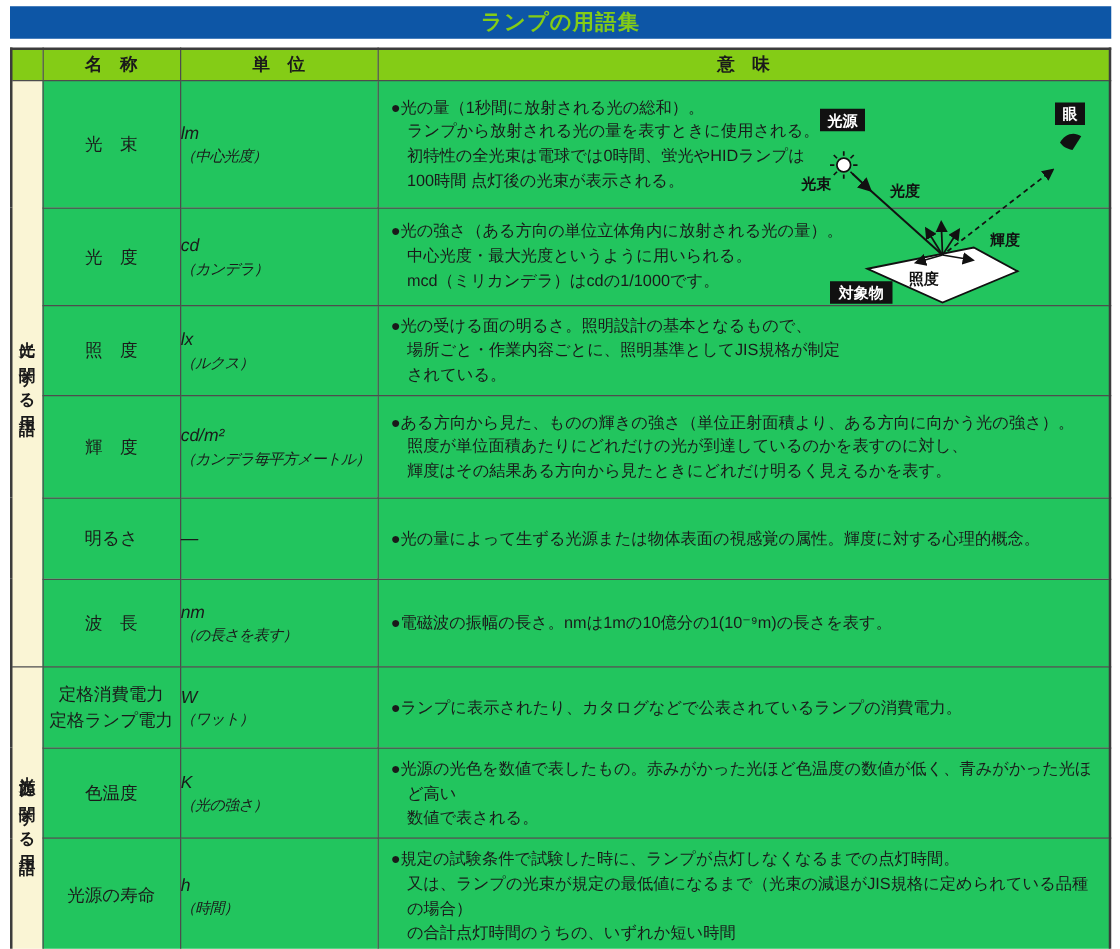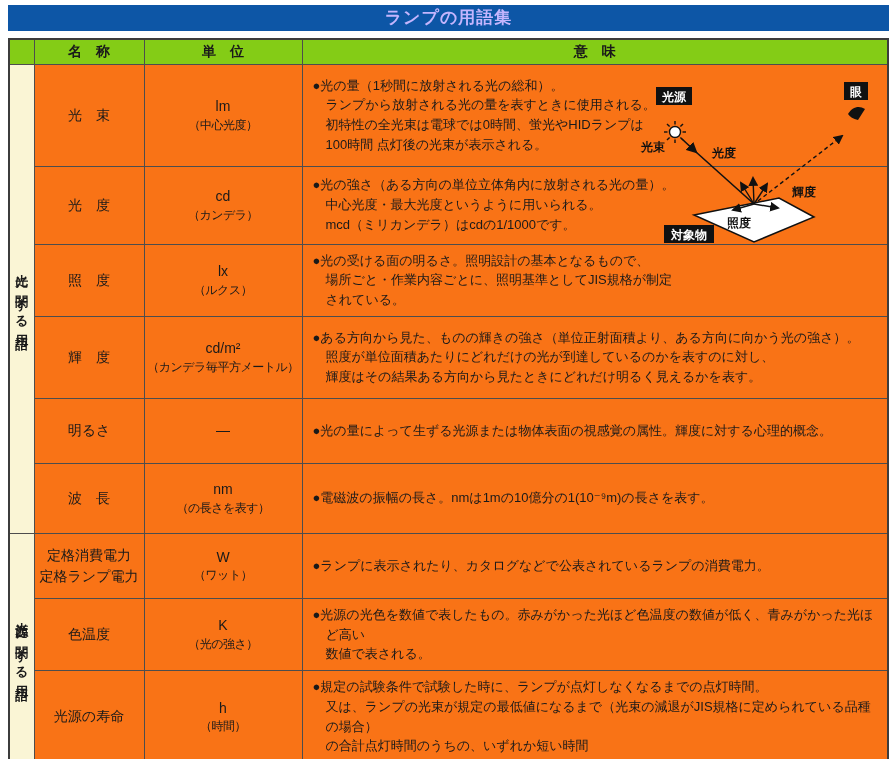--- a/index.html
+++ b/index.html
@@ -4,47 +4,47 @@
 <style>
   * { margin:0; padding:0; box-sizing:border-box; }
   html,body { background:#fff; }
   body {
     width:896px; height:759px; position:relative; overflow:hidden;
     font-family:"Liberation Sans","DejaVu Sans",sans-serif;
     color:#1a1a1a;
   }
   .page { position:absolute; left:8px; top:5px; width:881px; }
   .title-bar {
-    background:#0d56a6; color:#c4b5fd; text-align:center;
+    background:#0d56a6; color:#84cc16; text-align:center;
     font-size:17px; font-weight:bold; letter-spacing:1px;
     height:26px; line-height:26px; margin-bottom:7px;
   }
   table.glossary {
     border-collapse:collapse; width:100%;
     border:2px solid #3c3c3c;
   }
-  .glossary td { border:1px solid #4d4d4d; vertical-align:middle; background:#f97316; }
+  .glossary td { border:1px solid #4d4d4d; vertical-align:middle; background:#22c55e; }
   .glossary tr.head td {
     background:#84cc16; text-align:center; font-weight:bold;
     font-size:14px; height:25px;
   }
   td.corner { background:#faf5d5; }
   td.cat {
     background:#faf5d5; width:25px; text-align:center; padding:2px 0;
   }
   .vlabel {
     writing-mode:vertical-rl; text-orientation:upright;
     font-size:13px; font-weight:bold; letter-spacing:3px;
     display:inline-block; line-height:1;
   }
   td.name {
     width:110px; text-align:center; font-size:14px;
     white-space:pre-line; line-height:1.5;margin-left:28px;
   }
-  td.unit { width:158px; text-align:center; }
+  td.unit { width:158px; text-align:left;font-style:italic; }
   .unit-symbol { font-size:14px; line-height:1.4; }
   .unit-reading { font-size:12px; line-height:1.35; letter-spacing:-0.5px; }
   td.meaning { padding:6px 6px 6px 10px; }
   .meaning-text {
     font-size:13px; line-height:1.52; white-space:pre-line;
     padding-left:1em; text-indent:-1em; display:block;
   }
   .diagram {
     position:absolute; left:636px; top:64px; width:254px; height:194px;
   }

